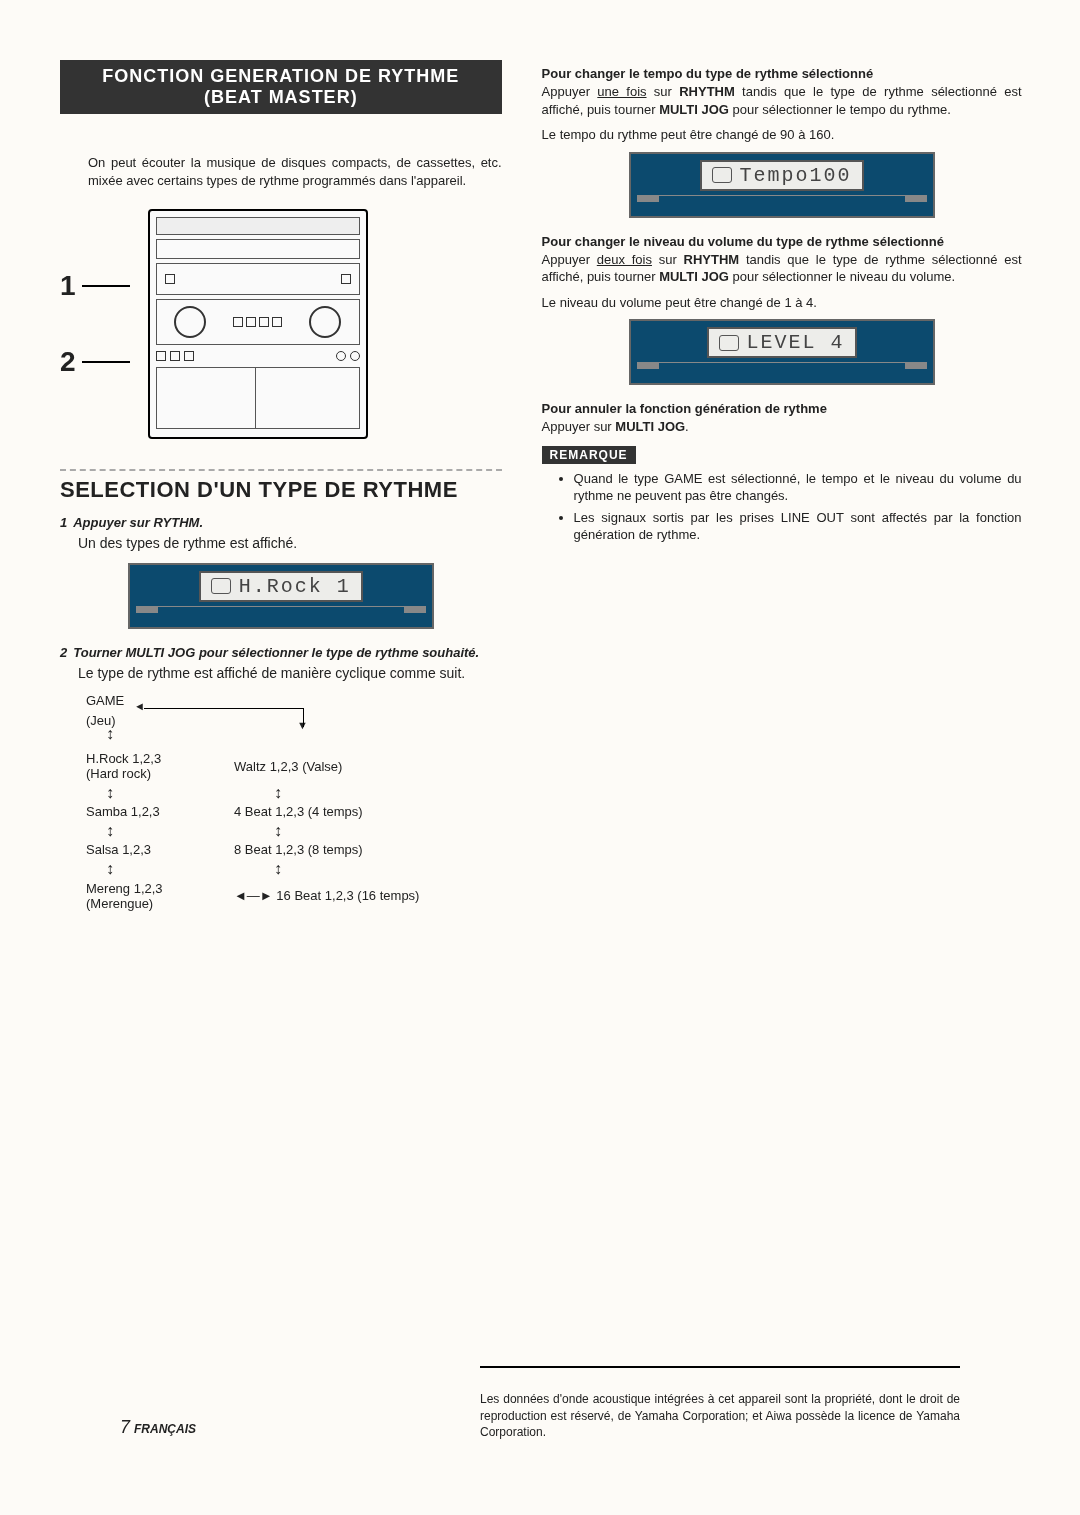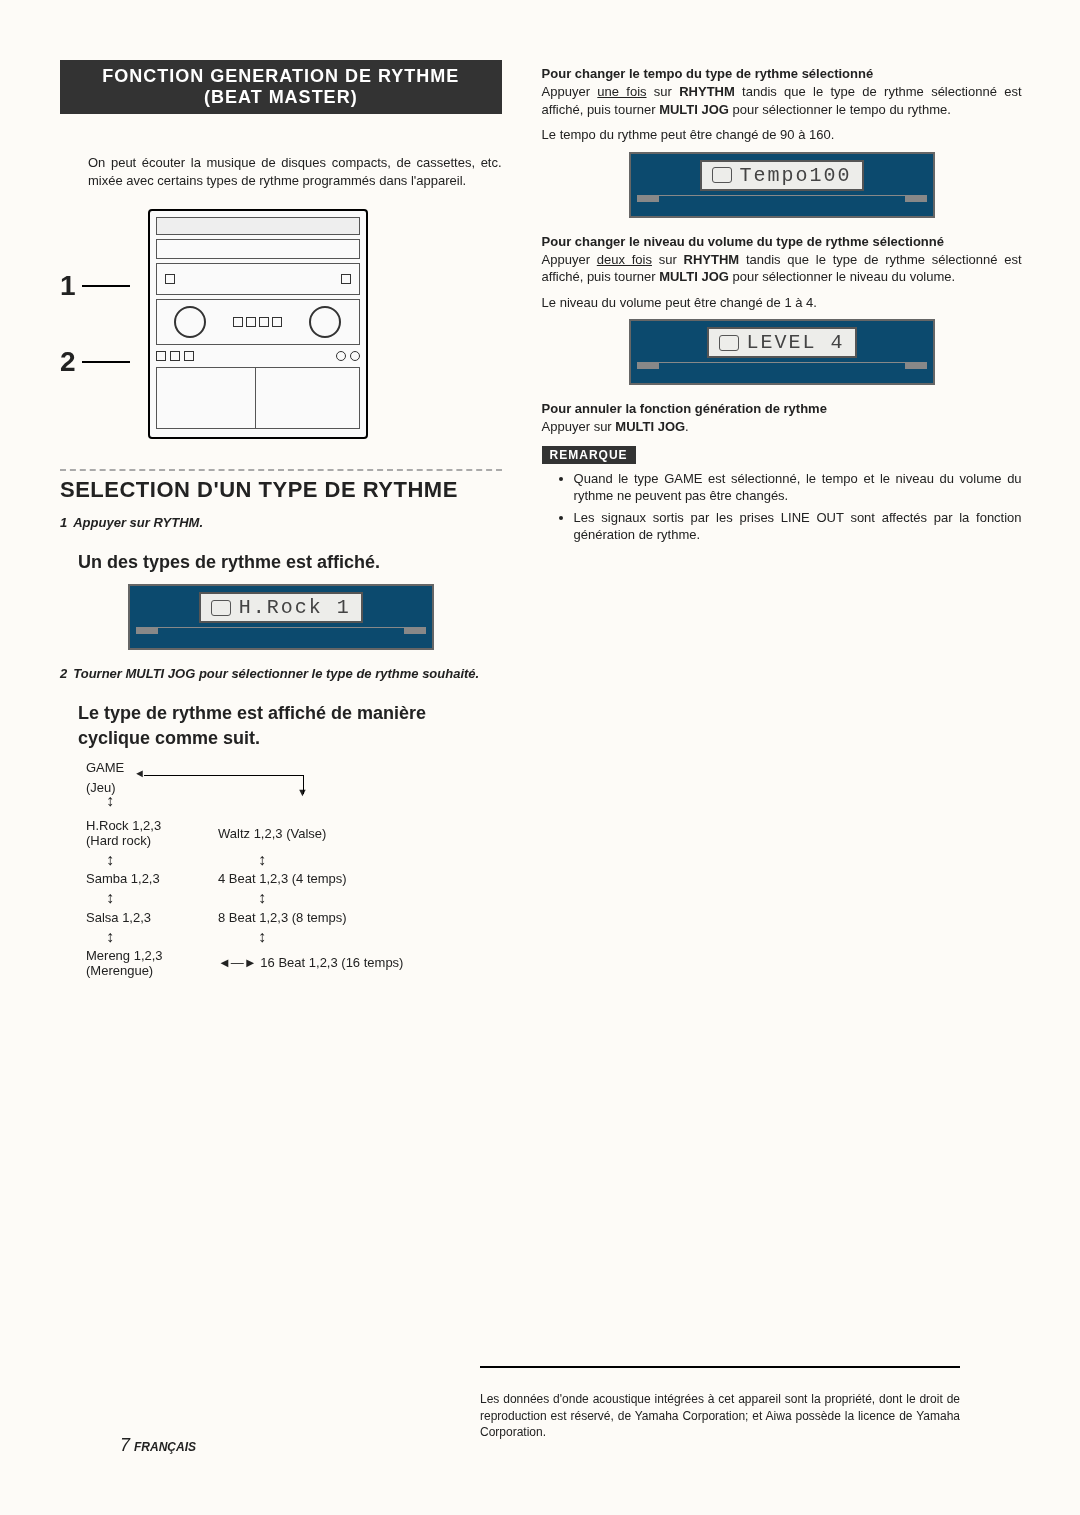--- a/index.html
+++ b/index.html
@@ -121,24 +121,23 @@
     font-style: italic;
     display: flex;
     gap: 6px;
   }
   .step-num {
     font-style: italic;
     font-weight: bold;
   }
   .step-body {
     margin-left: 18px;
-    margin-top: 20px;
-    font-size: 18px;
+    margin-top: 4px;
+    font-size: 14px;
     line-height:1.35;
-    font-weight:bold;
   }
   .lcd-wrap {
     margin: 8px auto 16px auto;
     width: 290px;
     border: 2px solid #666;
     background: #0c4a6e;
     padding: 6px 6px 8px 6px;
     display:flex;flex-direction:column;align-items:center;
   }
   .lcd-box {
@@ -194,21 +193,21 @@
     text-align: justify;
   }
   
   .cycle-diag {
     margin: 6px 0 0 26px;
     font-size: 13px;
   }
   .cycle-row {
     display: flex;
     align-items: center;
-    gap: 12px;
+    gap: 28px;
     margin: 12px 0;
   }
   .cycle-cell {
     min-width: 120px;
   }
   .cycle-arrow-v {
     margin: 0 0 0 20px;
     font-size: 16px;
     line-height: 0.7;
   }
@@ -224,21 +223,21 @@
     right: 60px;
     width: 480px;
     border-top: 2px solid #000;
     padding-top: 23px;
     font-size: 12px;
     text-align: justify;
     line-height:1.35;
   }
   .page-num {
     position: absolute;
-    bottom: 24px;
+    bottom: 42px;
     left: 60px;
     font-size: 13px;
   }
   .page-num .pn { font-size: 18px; font-style: italic; margin-right:4px;}
   .page-num .lang { font-style: italic; font-weight:bold; font-size:12px;}
   .page-root{position:relative;min-height:1420px;}
 </style>
 </head>
 <body>
 <div class="page-root">

